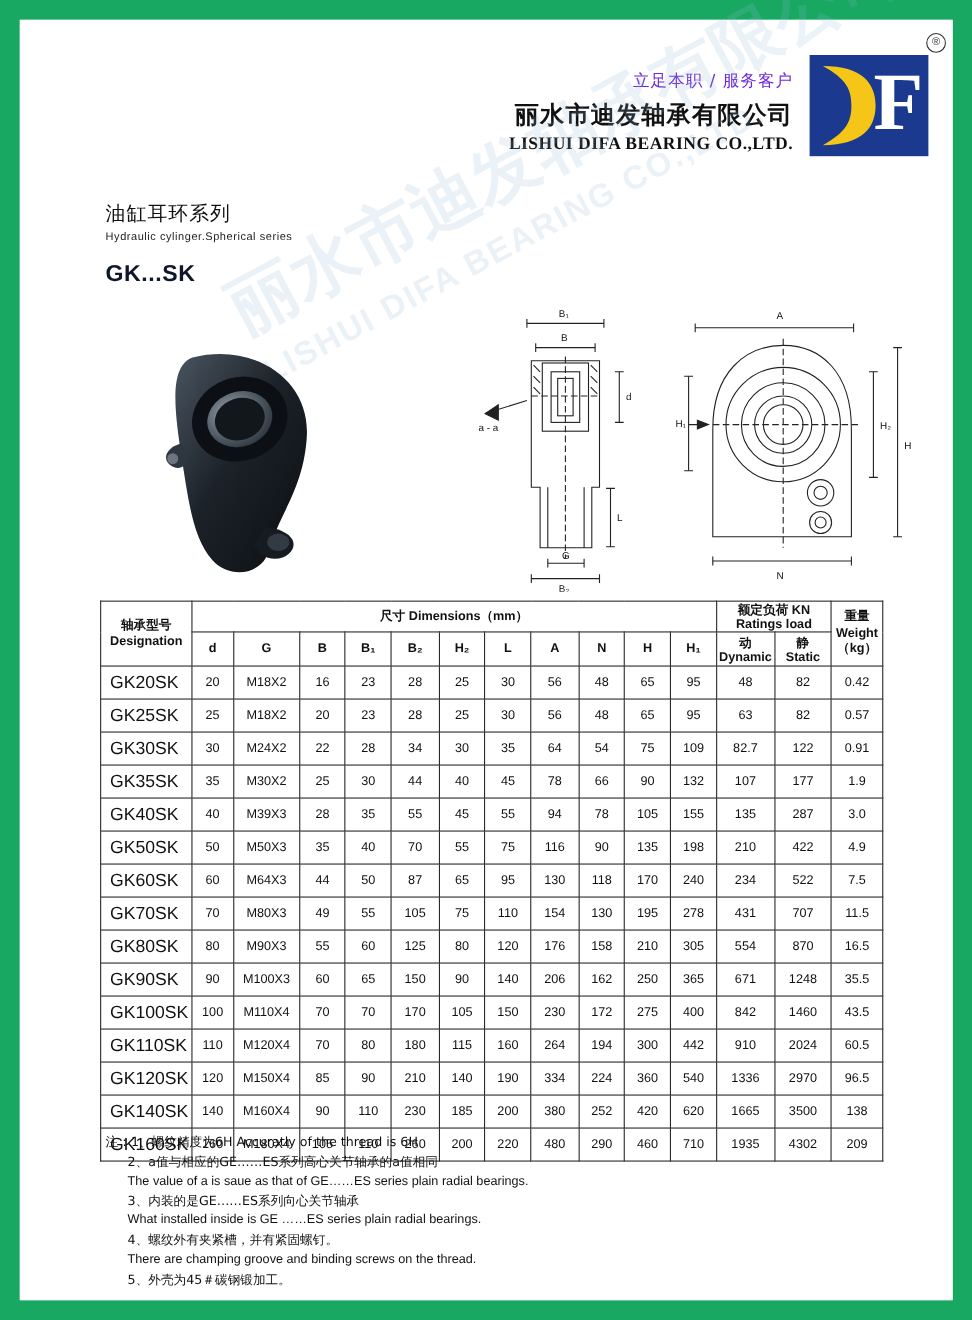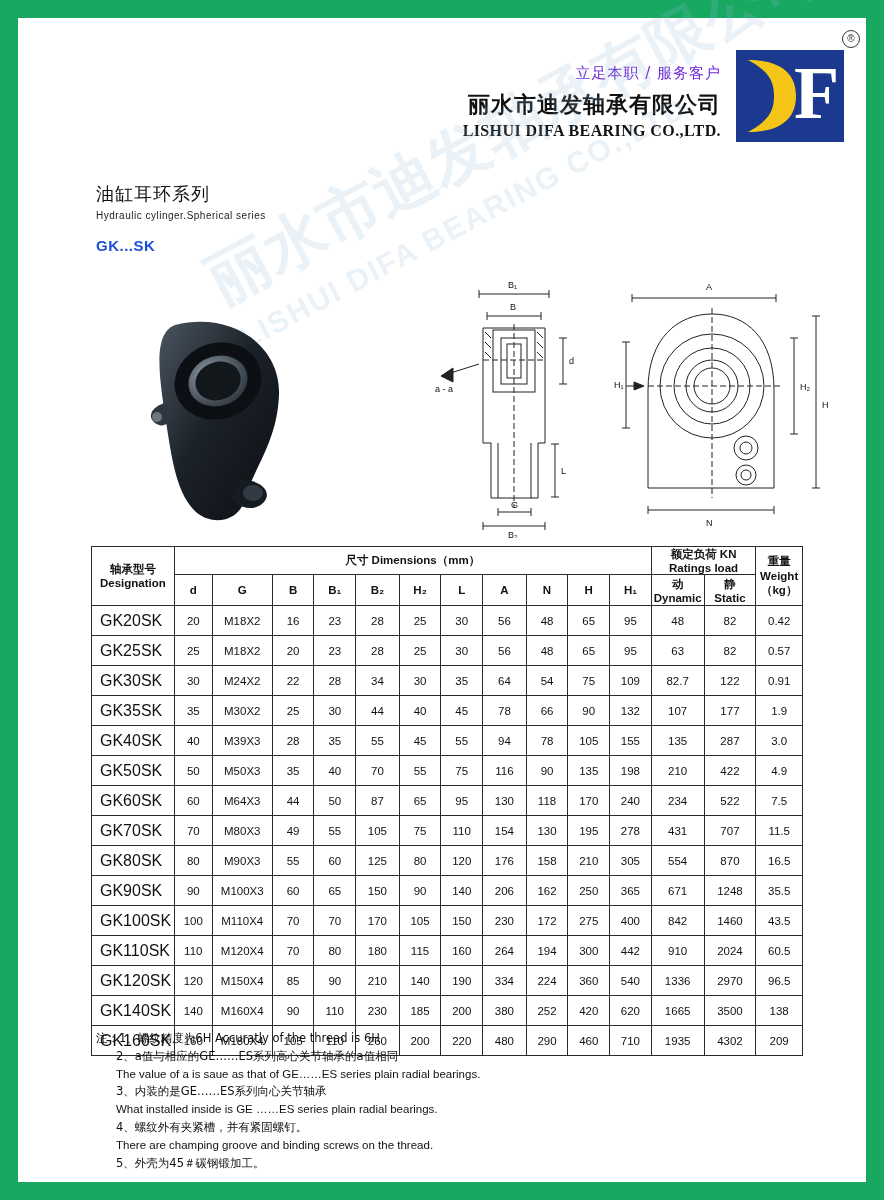--- a/index.html
+++ b/index.html
@@ -135,23 +135,23 @@
     position: absolute;
     left: 78px; top: 192px;
     font-size: 10px;
     color: #222;
     font-family: "Liberation Sans", sans-serif;
     letter-spacing: 0.5px;
   }
   .title-code {
     position: absolute;
     left: 78px; top: 219px;
-    font-size: 15px;
+    font-size: 21px;
     font-weight: bold;
-    color: #1d4ed8;
+    color: #0f172a;
     font-family: "Liberation Sans", sans-serif;
     letter-spacing: 0.5px;
   }
 
   
   .watermark {
     position: absolute;
     left: 175px; top: 230px;
     width: 680px; height: 390px;
     transform: rotate(-28deg);

